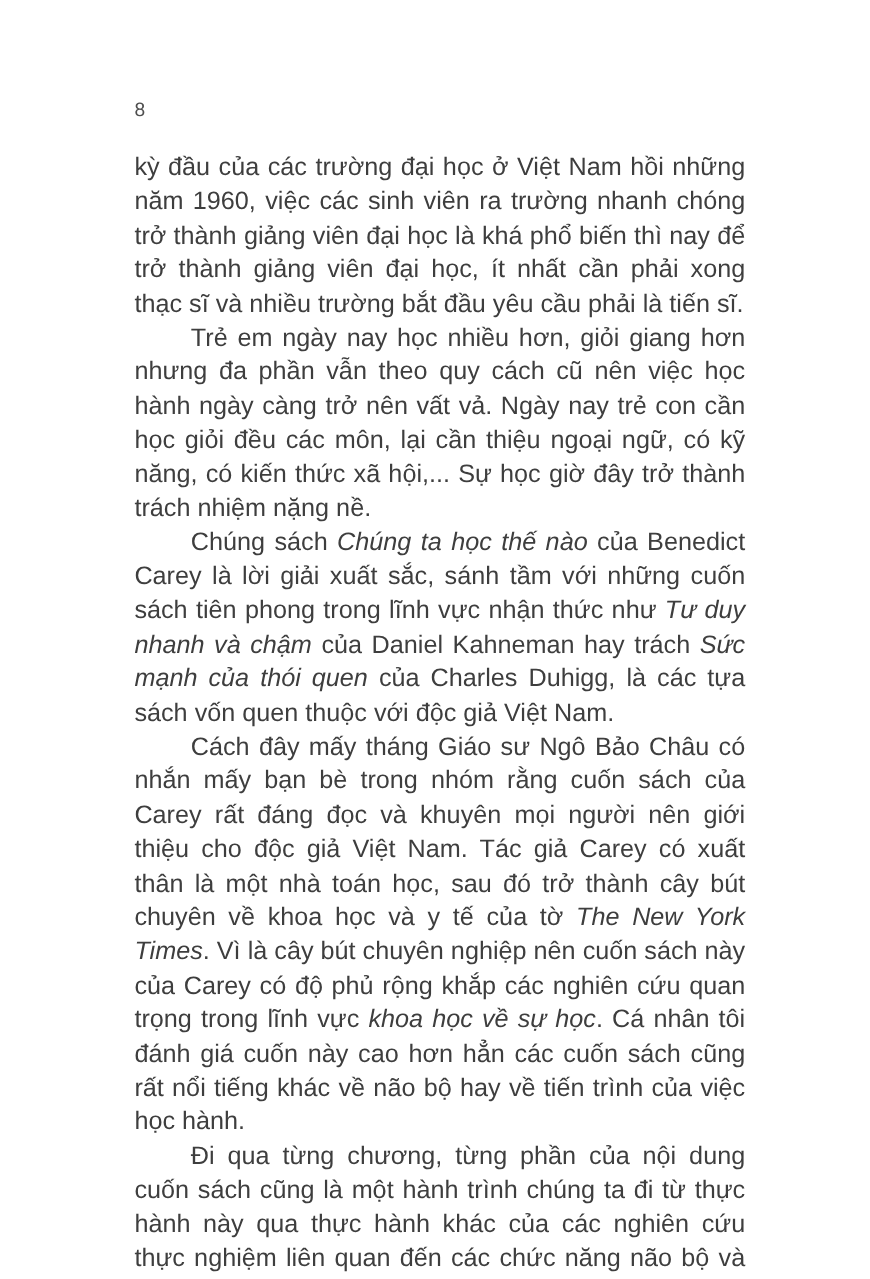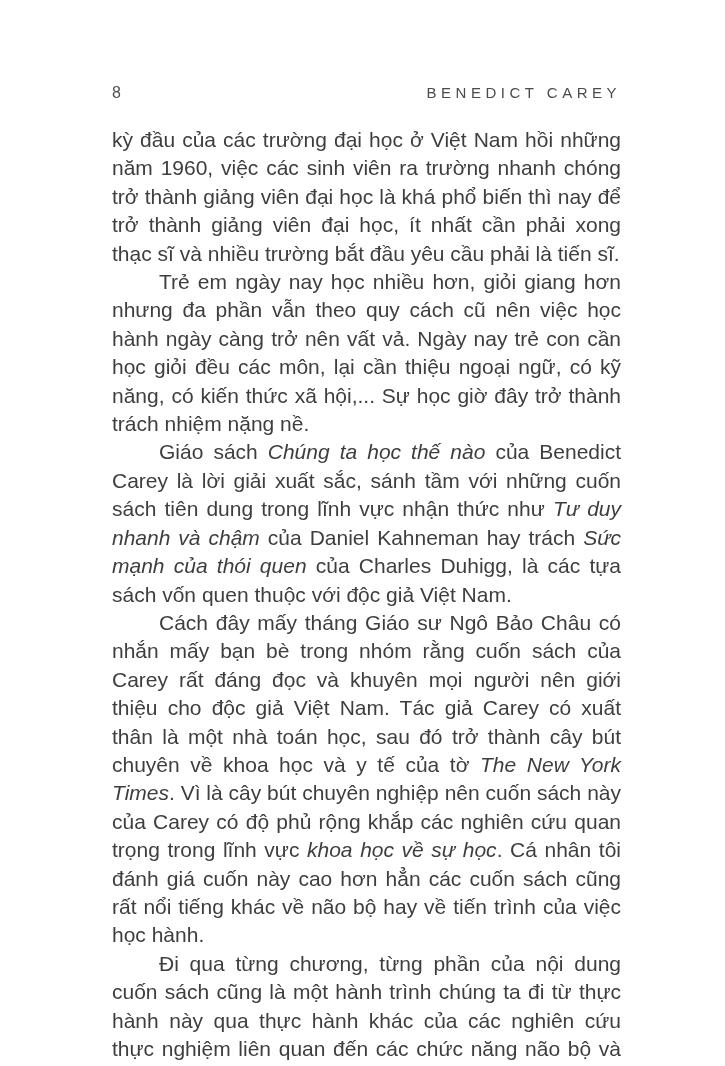--- a/index.html
+++ b/index.html
@@ -51,23 +51,22 @@
   .content p { margin: 0; }
   .content p.indent { text-indent: 47px; }
   .content em { font-style: italic; }
 </style>
 </head>
 <body>
 
 <div class="page">
   <header class="page-header">
     <span class="page-number">8</span>
-    <span class="running-author">BENEDICT CAREY</span>
   </header>
 
   <main class="content" id="content">
       <p class=""><span>kỳ đầu của các trường đại học ở Việt Nam hồi những năm 1960, việc các sinh viên ra trường nhanh chóng trở thành giảng viên đại học là khá phổ biến thì nay để trở thành giảng viên đại học, ít nhất cần phải xong thạc sĩ và nhiều trường bắt đầu yêu cầu phải là tiến sĩ.</span></p>
       <p class="indent"><span>Trẻ em ngày nay học nhiều hơn, giỏi giang hơn nhưng đa phần vẫn theo quy cách cũ nên việc học hành ngày càng trở nên vất vả. Ngày nay trẻ con cần học giỏi đều các môn, lại cần thiệu ngoại ngữ, có kỹ năng, có kiến thức xã hội,... Sự học giờ đây trở thành trách nhiệm nặng nề.</span></p>
-      <p class="indent"><span>Giáo sách </span><em>Chúng ta học thế nào</em><span> của Benedict Carey là lời giải xuất sắc, sánh tầm với những cuốn sách tiên dung trong lĩnh vực nhận thức như </span><em>Tư duy nhanh và chậm</em><span> của Daniel Kahneman hay trách </span><em>Sức mạnh của thói quen</em><span> của Charles Duhigg, là các tựa sách vốn quen thuộc với độc giả Việt Nam.</span></p>
+      <p class="indent"><span>Chúng sách </span><em>Chúng ta học thế nào</em><span> của Benedict Carey là lời giải xuất sắc, sánh tầm với những cuốn sách tiên phong trong lĩnh vực nhận thức như </span><em>Tư duy nhanh và chậm</em><span> của Daniel Kahneman hay trách </span><em>Sức mạnh của thói quen</em><span> của Charles Duhigg, là các tựa sách vốn quen thuộc với độc giả Việt Nam.</span></p>
       <p class="indent"><span>Cách đây mấy tháng Giáo sư Ngô Bảo Châu có nhắn mấy bạn bè trong nhóm rằng cuốn sách của Carey rất đáng đọc và khuyên mọi người nên giới thiệu cho độc giả Việt Nam. Tác giả Carey có xuất thân là một nhà toán học, sau đó trở thành cây bút chuyên về khoa học và y tế của tờ </span><em>The New York Times</em><span>. Vì là cây bút chuyên nghiệp nên cuốn sách này của Carey có độ phủ rộng khắp các nghiên cứu quan trọng trong lĩnh vực </span><em>khoa học về sự học</em><span>. Cá nhân tôi đánh giá cuốn này cao hơn hẳn các cuốn sách cũng rất nổi tiếng khác về não bộ hay về tiến trình của việc học hành.</span></p>
       <p class="indent"><span>Đi qua từng chương, từng phần của nội dung cuốn sách cũng là một hành trình chúng ta đi từ thực hành này qua thực hành khác của các nghiên cứu thực nghiệm liên quan đến các chức năng não bộ và tâm lý học.</span></p>
     </main>
 </div>
 
 </body></html>

